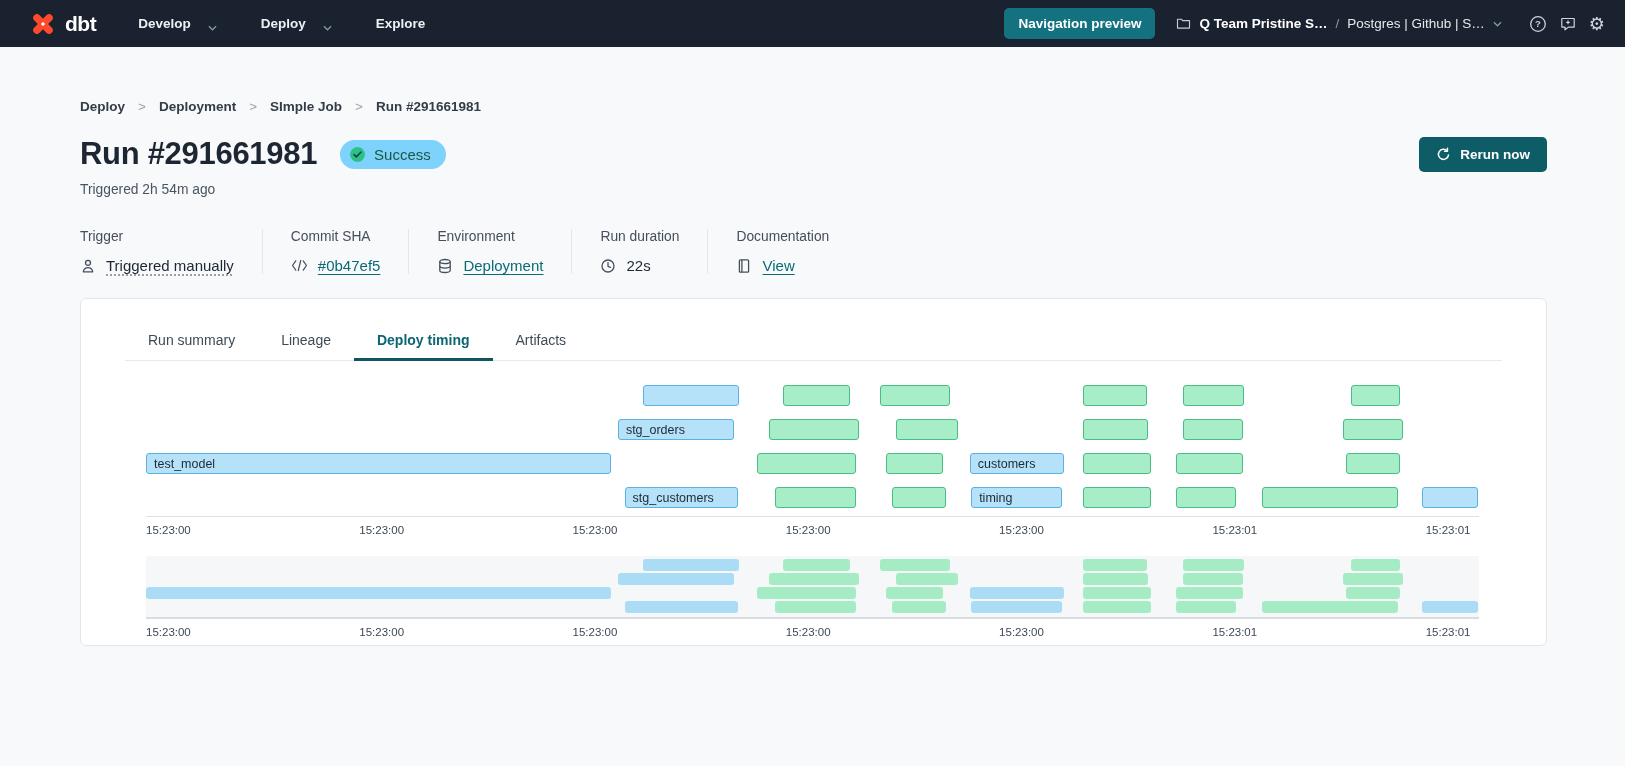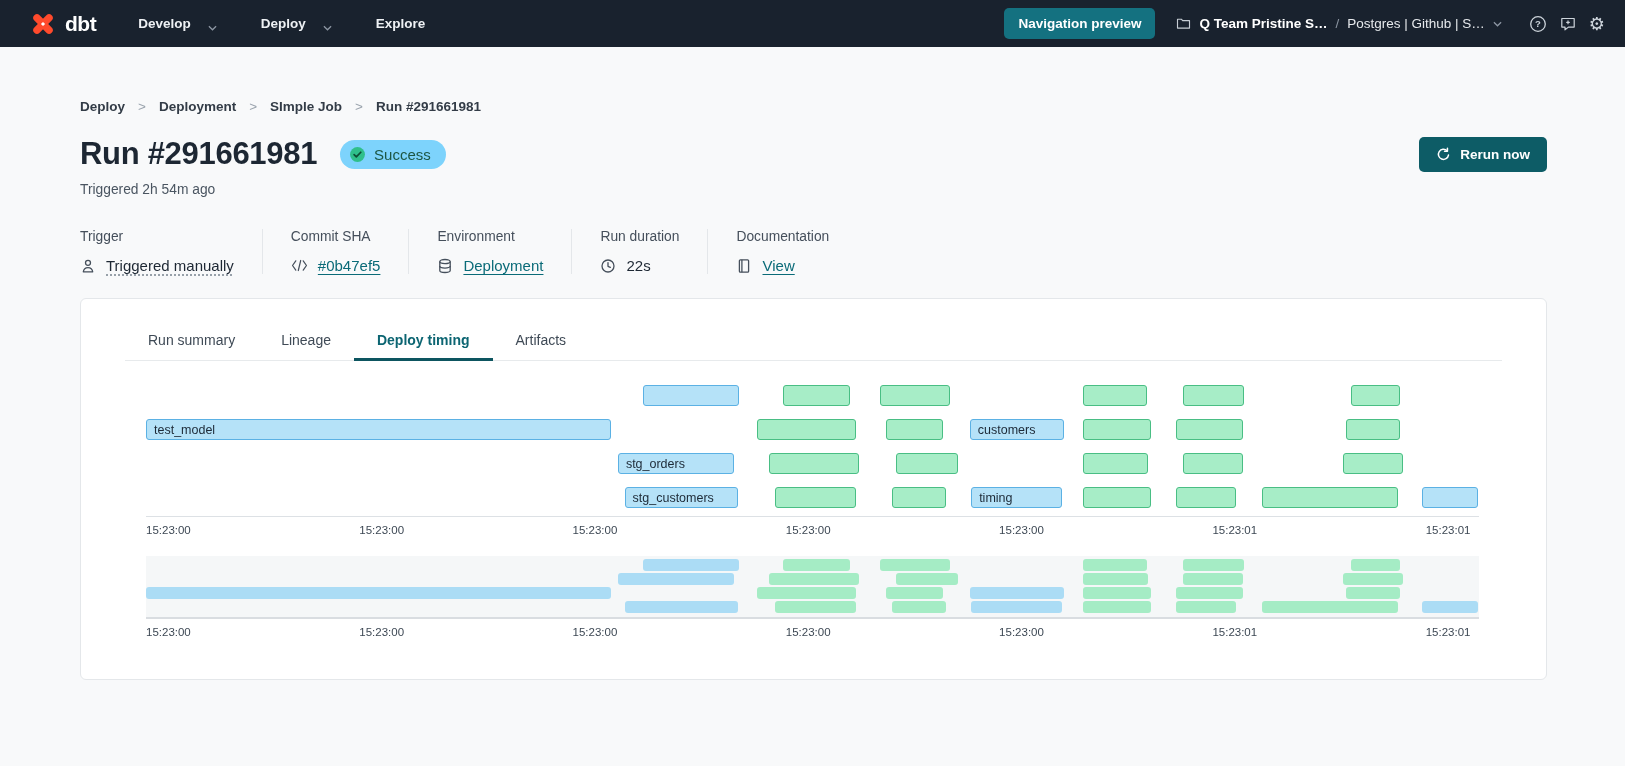--- a/index.html
+++ b/index.html
@@ -41,21 +41,21 @@
   .meta-row { margin-top:32px; display:flex; }
   .meta-col { padding:0 28px; border-left:1px solid #e4e7ea; }
   .meta-col:first-child { padding-left:0; border-left:none; }
   .meta-label { font-size:13.8px; color:#454f5b; }
   .meta-value { margin-top:13px; display:flex; align-items:center; gap:10px; font-size:15px; color:#1d2733; }
   .meta-ic { color:#454f5b; display:flex; }
   .meta-link { color:#0a6b78; font-weight:500; text-decoration:underline; text-underline-offset:3px; cursor:pointer; }
   .dotted-hint { text-decoration:underline dotted #77828e; text-underline-offset:4px; }
 
   
-  .card { margin-top:24px; background:#fff; border:1px solid #e4e7ea; border-radius:6px; padding-bottom:34px; }
+  .card { margin-top:24px; background:#fff; border:1px solid #e4e7ea; border-radius:6px; }
   .tabs { margin:24px 44px 0; border-bottom:1px solid #e7eaec; display:flex; }
   .tab { padding:0 23px; height:37px; line-height:34px; font-size:14px; color:#3f4a56; cursor:pointer; position:relative; }
   .tab.active { color:#0c6572; font-weight:700; }
   .tab.active::after { content:""; position:absolute; left:0; right:0; bottom:-1px; height:3px; background:#0d5560; }
 
   .plot-wrap { margin:24px 67px 0 65px; }
   .gantt-row { position:relative; height:21px; margin-bottom:13px; }
   .gantt-row:last-child { margin-bottom:8px; }
   .bar { position:absolute; top:0; height:21px; border-radius:3px; display:flex; align-items:center; padding-left:7px; font-size:12.5px; color:#1c2936; white-space:nowrap; overflow:hidden; cursor:pointer; }
   .bar.model { background:#b5e2f8; border:1px solid #5bb1e4; }
@@ -259,35 +259,35 @@
       <div id="gantt-rows">
           <div class="gantt-row">
             <div class="bar model" style="left: 37.3%; width: 7.2%;"></div>
             <div class="bar test" style="left: 47.8%; width: 5%;"></div>
             <div class="bar test" style="left: 55.1%; width: 5.2%;"></div>
             <div class="bar test" style="left: 70.3%; width: 4.8%;"></div>
             <div class="bar test" style="left: 77.8%; width: 4.6%;"></div>
             <div class="bar test" style="left: 90.4%; width: 3.7%;"></div>
           </div>
           <div class="gantt-row">
+            <div class="bar model" style="left: 35.4%; width: 8.7%;">stg_orders</div>
+            <div class="bar test" style="left: 46.7%; width: 6.8%;"></div>
+            <div class="bar test" style="left: 56.3%; width: 4.6%;"></div>
+            <div class="bar test" style="left: 70.3%; width: 4.9%;"></div>
+            <div class="bar test" style="left: 77.8%; width: 4.5%;"></div>
+            <div class="bar test" style="left: 89.8%; width: 4.5%;"></div>
+          </div>
+          <div class="gantt-row">
             <div class="bar model" style="left: 0%; width: 34.9%;">test_model</div>
             <div class="bar test" style="left: 45.8%; width: 7.5%;"></div>
             <div class="bar test" style="left: 55.5%; width: 4.3%;"></div>
             <div class="bar model" style="left: 61.8%; width: 7.1%;">customers</div>
             <div class="bar test" style="left: 70.3%; width: 5.1%;"></div>
             <div class="bar test" style="left: 77.3%; width: 5%;"></div>
             <div class="bar test" style="left: 90%; width: 4.1%;"></div>
-          </div>
-          <div class="gantt-row">
-            <div class="bar model" style="left: 35.4%; width: 8.7%;">stg_orders</div>
-            <div class="bar test" style="left: 46.7%; width: 6.8%;"></div>
-            <div class="bar test" style="left: 56.3%; width: 4.6%;"></div>
-            <div class="bar test" style="left: 70.3%; width: 4.9%;"></div>
-            <div class="bar test" style="left: 77.8%; width: 4.5%;"></div>
-            <div class="bar test" style="left: 89.8%; width: 4.5%;"></div>
           </div>
           <div class="gantt-row">
             <div class="bar model" style="left: 35.9%; width: 8.5%;">stg_customers</div>
             <div class="bar test" style="left: 47.2%; width: 6.1%;"></div>
             <div class="bar test" style="left: 56%; width: 4%;"></div>
             <div class="bar model" style="left: 61.9%; width: 6.8%;">timing</div>
             <div class="bar test" style="left: 70.3%; width: 5.1%;"></div>
             <div class="bar test" style="left: 77.3%; width: 4.5%;"></div>
             <div class="bar test" style="left: 83.7%; width: 10.2%;"></div>
             <div class="bar model" style="left: 95.7%; width: 4.2%;"></div>

